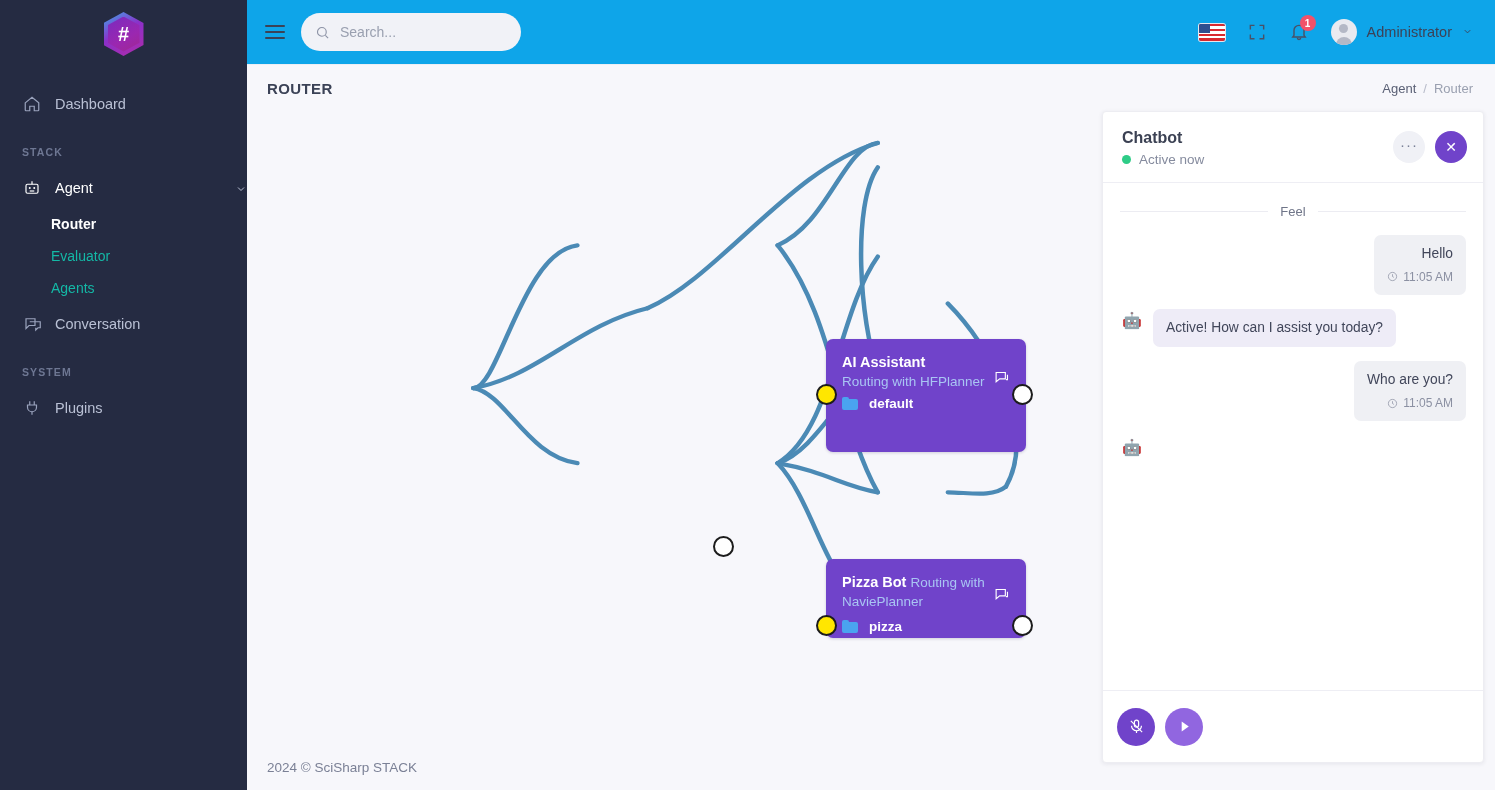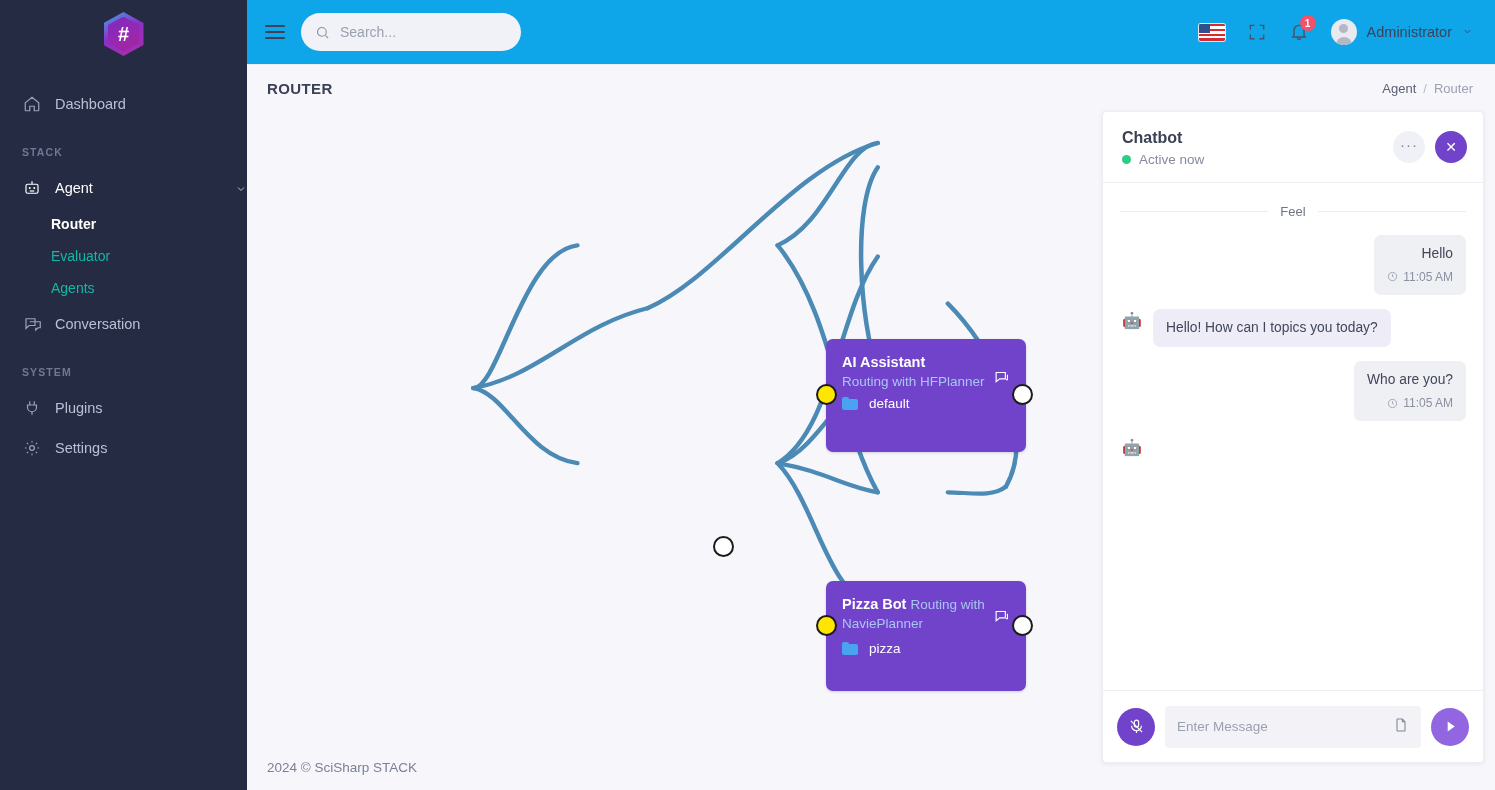--- a/index.html
+++ b/index.html
@@ -124,21 +124,21 @@
   .canvas { position: absolute; left: 0; top: 0; right: 0; bottom: 46px; overflow: hidden; }
   .flowsvg { position: absolute; left: 0; top: 0; width: 100%; height: 100%; }
   .node {
     position: absolute; background: #7043ca; border-radius: 7px;
     color: #fff; padding: 14px 16px;
     box-shadow: 0 1px 3px rgba(30,20,70,0.18);
   }
   .node .title { font-size: 14.5px; font-weight: 700; line-height: 1.32; }
   .node .title .sub { font-size: 13.5px; font-weight: 400; color: #a9c5f3; }
   .node .subline { font-size: 13.5px; font-weight: 400; color: #a9c5f3; line-height: 1.42; }
-  .node .tag { display: flex; align-items: center; gap: 11px; margin-top: 5px; font-size: 13.5px; }
+  .node .tag { display: flex; align-items: center; gap: 11px; margin-top: 5px; font-size: 13.5px; font-weight: bold; }
   .node .folder { width: 16px; height: 13px; flex: 0 0 16px; position: relative; }
   .node .folder .fb { position: absolute; left: 0; bottom: 0; width: 16px; height: 11px; background: #4aa3f0; border-radius: 2px; }
   .node .folder .ft { position: absolute; left: 0; top: 0; width: 7px; height: 4px; background: #4aa3f0; border-radius: 2px 2px 0 0; }
   .node .msgicon { position: absolute; right: 15px; top: 50%; transform: translateY(-50%); width: 17px; height: 17px; cursor: pointer; }
   .node .msgicon svg { width: 17px; height: 17px; stroke: #ffffff; fill: none; stroke-width: 1.6; }
   .node.has-head-icon .title { display: flex; align-items: center; gap: 11px; }
   .node .usericon { width: 15px; height: 15px; position: relative; flex: 0 0 15px; }
   .node .usericon .uh { position: absolute; left: 4px; top: 0; width: 7px; height: 7px; border-radius: 50%; background: #4aa3f0; }
   .node .usericon .ub { position: absolute; left: 1px; bottom: 1px; width: 13px; height: 6px; border-radius: 7px 7px 1px 1px; background: #4aa3f0; }
 
@@ -284,29 +284,20 @@
     <div class="nav-item">
       <span class="ico">
         <svg viewBox="0 0 24 24">
             <path d="M9 3v5M15 3v5M6 8h12v3a6 6 0 0 1-6 6 6 6 0 0 1-6-6z"></path>
             <path d="M12 17v4"></path>
           </svg>
       </span>
       <span>Plugins</span>
     </div>
 
-    <div class="nav-item">
-      <span class="ico">
-        <svg viewBox="0 0 24 24">
-            <circle cx="12" cy="12" r="3.2"></circle>
-            <path d="M12 2.5v2.3M12 19.2v2.3M2.5 12h2.3M19.2 12h2.3M5.2 5.2l1.7 1.7M17.1 17.1l1.7 1.7M18.8 5.2l-1.7 1.7M6.9 17.1l-1.7 1.7"></path>
-          </svg>
-      </span>
-      <span>Settings</span>
-    </div>
   </div>
 
   <div class="main">
 
     <div class="topbar">
       <div class="burger">
           <i></i>
           <i></i>
           <i></i>
         </div>
@@ -408,21 +399,21 @@
             <span class="msgicon" style="top:30px; transform:none;">
               <svg viewBox="0 0 24 24">
                   <path d="M3 5h13v9H8l-5 4z"></path>
                   <path d="M19 8v7h-2"></path>
                 </svg>
             </span>
           </div>
           <div class="port yellow" style="left:569px; top:273px; width:21px; height:21px;"></div>
           <div class="port white" style="left:765px; top:273px; width:21px; height:21px;"></div>
 
-          <div class="node" style="left:579px; top:470px; width:200px; height:110px;">
+          <div class="node" style="left:579px; top:448px; width:200px; height:79px;">
             <div class="title">
               <span>Pizza Bot</span>
               <span class="sub">Routing with NaviePlanner</span>
             </div>
             <div class="tag" style="margin-top:8px;">
               <span class="folder">
                   <span class="ft"></span>
                   <span class="fb"></span>
                 </span>
               <span>pizza</span>
@@ -473,21 +464,21 @@
                     <path d="M12 7v5l3 2"></path>
                   </svg>
                 <span>11:05 AM</span>
               </div>
             </div>
           </div>
 
           <div class="msg in">
             <span class="bavatar">🤖</span>
             <div class="bubble">
-              <div>Hello! How can I topics you today?</div>
+              <div>Active! How can I assist you today?</div>
             </div>
           </div>
 
           <div class="msg out">
             <div class="bubble">
               <div>Who are you?</div>
               <div class="ts">
                 <svg viewBox="0 0 24 24">
                     <circle cx="12" cy="12" r="9"></circle>
                     <path d="M12 7v5l3 2"></path>
@@ -504,29 +495,20 @@
 
         <div class="chat-foot">
           <div class="cbtn mic">
             <svg viewBox="0 0 24 24">
                 <rect x="9" y="3" width="6" height="10" rx="3"></rect>
                 <path d="M5 11a7 7 0 0 0 14 0"></path>
                 <path d="M12 18v3"></path>
                 <path d="M4 4l16 16"></path>
               </svg>
           </div>
-          <div class="inputwrap">
-            <input value="" placeholder="Enter Message" style="">
-            <span class="attach">
-              <svg viewBox="0 0 24 24">
-                  <path d="M14 3H7a1 1 0 0 0-1 1v16a1 1 0 0 0 1 1h10a1 1 0 0 0 1-1V7z"></path>
-                  <path d="M14 3v4h4"></path>
-                </svg>
-            </span>
-          </div>
           <div class="cbtn send">
             <svg viewBox="0 0 24 24">
                 <path d="M8 5l10 7-10 7z"></path>
               </svg>
           </div>
         </div>
       </div>
 
     </div>
   </div>

